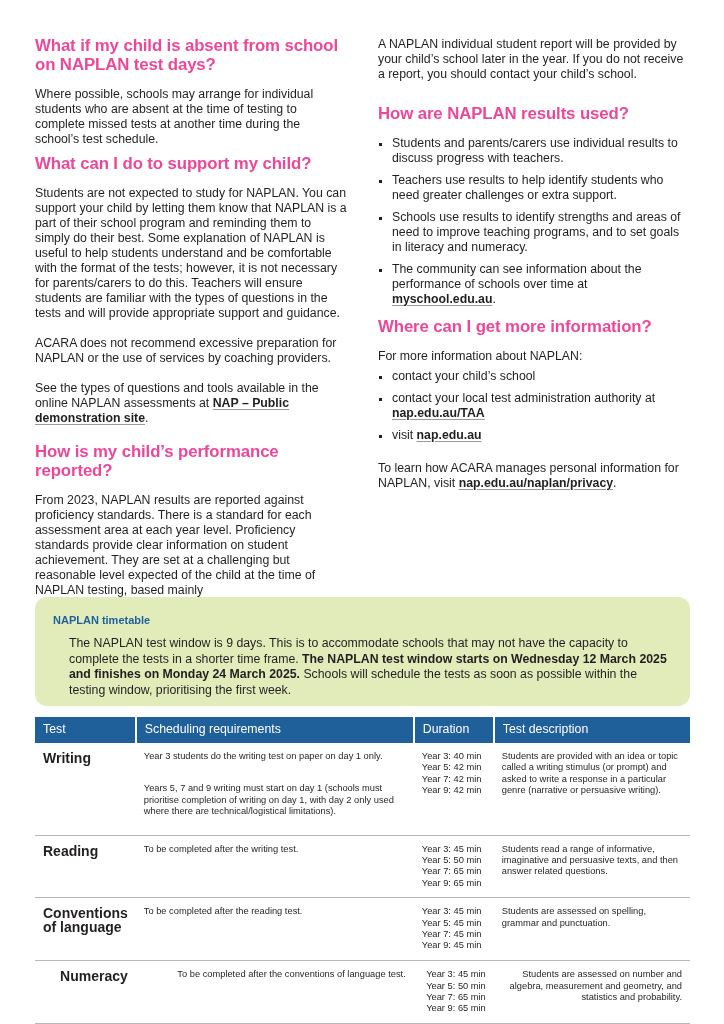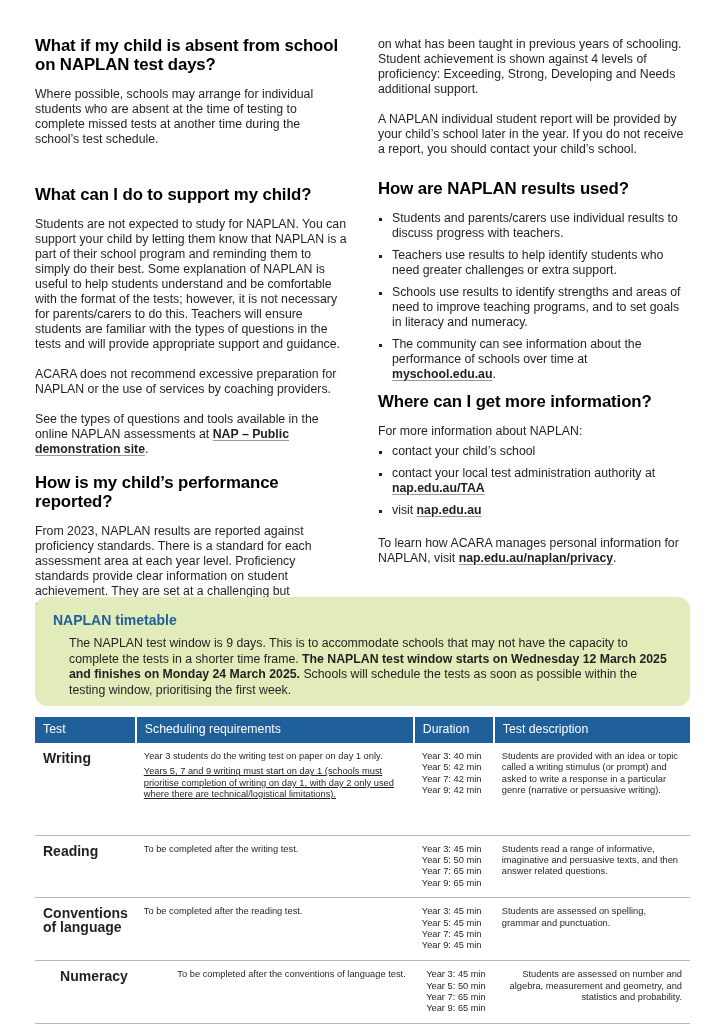--- a/index.html
+++ b/index.html
@@ -3,73 +3,72 @@
 <meta charset="utf-8">
 <style>
   * { box-sizing: border-box; margin: 0; padding: 0; }
   html, body { width: 724px; height: 1024px; background: #ffffff; overflow: hidden; }
   body { font-family: "Liberation Sans", sans-serif; color: #231f20; position: relative; }
 
   .col { position: absolute; top: 36px; width: 312px; font-size: 12.3px; line-height: 15px; }
   .col.left { left: 35px; }
   .col.right { left: 378px; top: 37px; }
 
-  h2.sec { color: #000000; font-weight: bold; font-size: 16.8px; line-height: 19px; margin-bottom: 13px; letter-spacing: -0.1px; }
+  h2.sec { color: #ec4899; font-weight: bold; font-size: 16.8px; line-height: 19px; margin-bottom: 13px; letter-spacing: -0.1px; }
   p.body { margin-bottom: 15px; }
   a.lnk { color: #231f20; font-weight: bold; text-decoration: underline; text-decoration-color: #9a9a9a; text-underline-offset: 2px; }
 
   ul.bul { list-style: none; margin-bottom: 15px; }
   ul.bul li { position: relative; padding-left: 14px; margin-bottom: 7px; }
   ul.bul li::before { content: ""; position: absolute; left: 1px; top: 7px; width: 3px; height: 3px; background: #231f20; }
 
   .timetable { position: absolute; left: 35px; top: 597px; width: 655px; height: 109px; background: #e2ecba; border-radius: 12px; padding: 13px 18px 0 18px; }
-  .timetable h2 { color: #1f5f9a; font-weight: bold; font-size: 14px; line-height: 20px; margin-bottom: 6px; }
+  .timetable h2 { color: #1f5f9a; font-weight: bold; font-size: 11px; line-height: 20px; margin-bottom: 6px; }
   .timetable p { font-size: 12.3px; line-height: 15.5px; margin-left: 16px; }
   .timetable b { font-weight: bold; }
 
   table.tt { position: absolute; left: 35px; top: 717px; width: 655px; border-collapse: collapse; font-size: 9.3px; line-height: 11.4px; }
   table.tt th { background: #1f5f9a; color: #ffffff; font-weight: normal; font-size: 12.3px; text-align: left; height: 26px; padding: 4px 8px; border-right: 2px solid #ffffff; }
   table.tt th:last-child { border-right: none; }
   table.tt td { vertical-align: top; padding: 8px 8px 8px 8px; border-bottom: 1.5px solid #b8b8b8; }
   table.tt td.tname { font-weight: bold; font-size: 14px; line-height: 14px; width: 86px; }
   table.tt td.sched { width: 278px; }
   table.tt td.dur { width: 80px; }
   table.tt td.desc { }
   .sched-line { display: block; }
-  .sched-line + .sched-line { margin-top: 4px; text-decoration: underline; }
+  .sched-line + .sched-line { margin-top: 21px; }
   .dur-line { display: block; }
   tr.r-writing td { height: 92px; }
   tr.r-reading td { height: 60px; }
   tr.r-conv td { height: 63px; }
   tr.r-num td { height: 60px; text-align: right; }
 </style>
 </head>
 <body>
 
 <div class="col left">
   <section>
     <h2 class="sec">What if my child is absent from school on NAPLAN test days?</h2>
-    <p class="body" style="margin-bottom:38px">Where possible, schools may arrange for individual students who are absent at the time of testing to complete missed tests at another time during the school’s test schedule.</p>
+    <p class="body" style="margin-bottom:7px">Where possible, schools may arrange for individual students who are absent at the time of testing to complete missed tests at another time during the school’s test schedule.</p>
   </section>
 
   <section>
     <h2 class="sec">What can I do to support my child?</h2>
     <p class="body">Students are not expected to study for NAPLAN. You can support your child by letting them know that NAPLAN is a part of their school program and reminding them to simply do their best. Some explanation of NAPLAN is useful to help students understand and be comfortable with the format of the tests; however, it is not necessary for parents/carers to do this. Teachers will ensure students are familiar with the types of questions in the tests and will provide appropriate support and guidance.</p>
     <p class="body">ACARA does not recommend excessive preparation for NAPLAN or the use of services by coaching providers.</p>
     <p class="body" style="margin-bottom:16px"><span>See the types of questions and tools available in the online NAPLAN assessments at </span><a class="lnk">NAP – Public demonstration site</a><span>.</span></p>
   </section>
 
   <section>
     <h2 class="sec">How is my child’s performance reported?</h2>
     <p class="body">From 2023, NAPLAN results are reported against proficiency standards. There is a standard for each assessment area at each year level. Proficiency standards provide clear information on student achievement. They are set at a challenging but reasonable level expected of the child at the time of NAPLAN testing, based mainly</p>
   </section>
 </div>
 
 <div class="col right">
-  <p class="body">on what has been taught in previous years of schooling. Student achievement is shown against 4 levels of proficiency: Exceeding, Strong, Developing and Needs additional support.</p>
   <p class="body" style="margin-bottom:22px">A NAPLAN individual student report will be provided by your child’s school later in the year. If you do not receive a report, you should contact your child’s school.</p>
 
   <section>
     <h2 class="sec">How are NAPLAN results used?</h2>
     <ul class="bul" style="margin-bottom:10px">
       <li>Students and parents/carers use individual results to discuss progress with teachers.</li>
       <li>Teachers use results to help identify students who need greater challenges or extra support.</li>
       <li>Schools use results to identify strengths and areas of need to improve teaching programs, and to set goals in literacy and numeracy.</li>
       <li><span>The community can see information about the performance of schools over time at </span><a class="lnk">myschool.edu.au</a><span>.</span></li>
     </ul>

